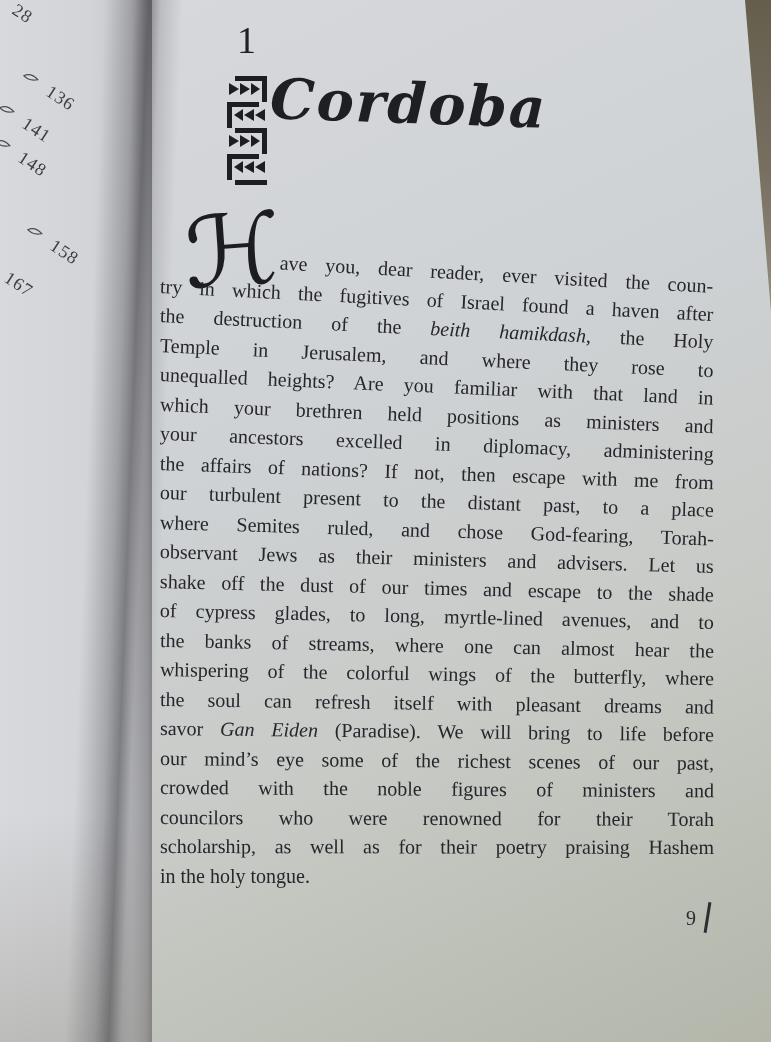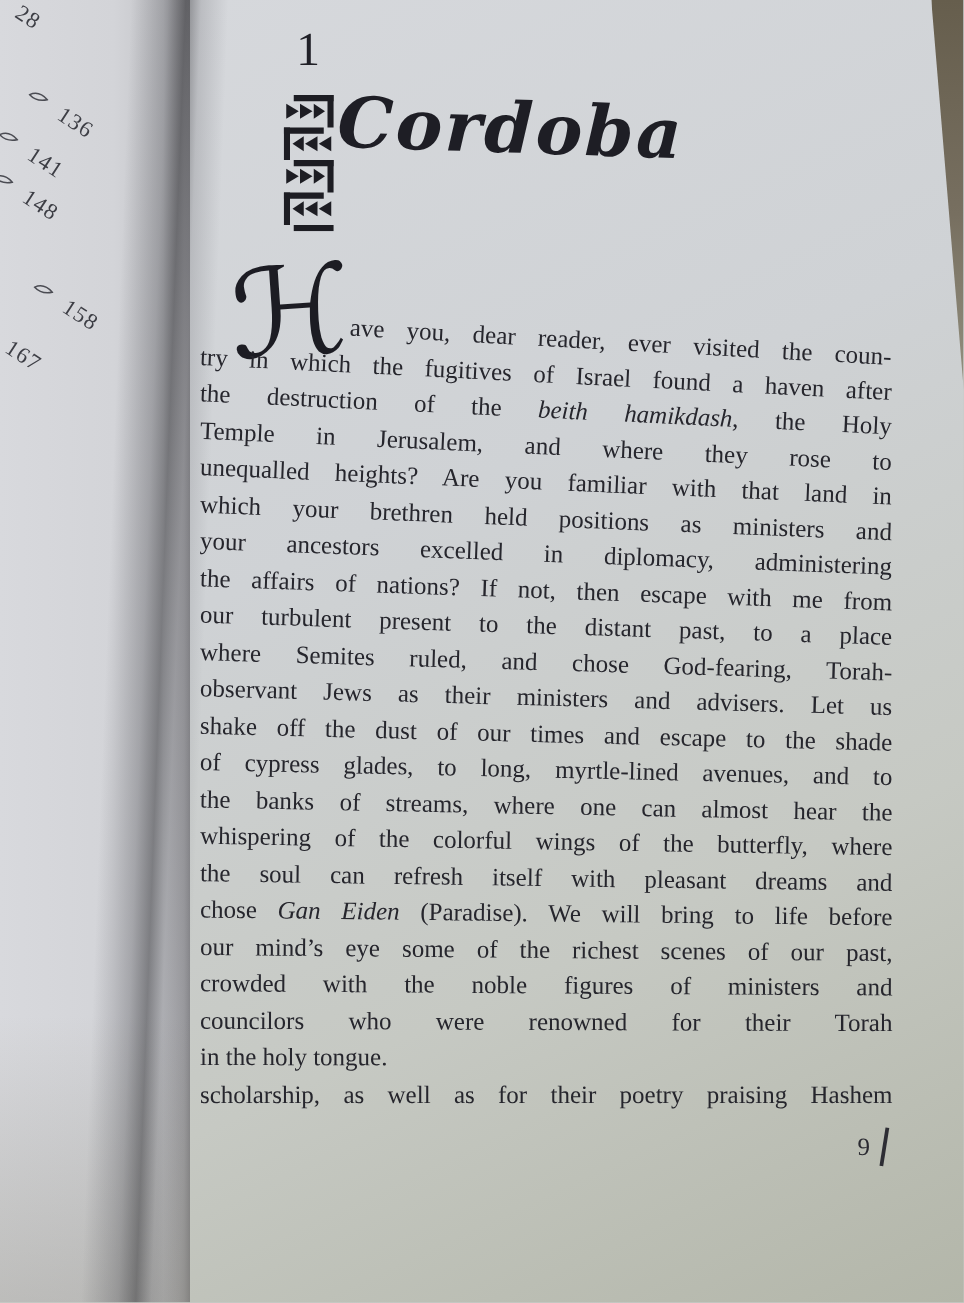--- a/index.html
+++ b/index.html
@@ -142,24 +142,24 @@
     <div class="line">your ancestors excelled in diplomacy, administering</div>
     <div class="line">the affairs of nations? If not, then escape with me from</div>
     <div class="line">our turbulent present to the distant past, to a place</div>
     <div class="line">where Semites ruled, and chose God-fearing, Torah-</div>
     <div class="line">observant Jews as their ministers and advisers. Let us</div>
     <div class="line">shake off the dust of our times and escape to the shade</div>
     <div class="line">of cypress glades, to long, myrtle-lined avenues, and to</div>
     <div class="line">the banks of streams, where one can almost hear the</div>
     <div class="line">whispering of the colorful wings of the butterfly, where</div>
     <div class="line">the soul can refresh itself with pleasant dreams and</div>
-    <div class="line"><span>chose </span><span class="it">Gan Eiden</span><span> (Paradise). We will bring to life before</span></div>
+    <div class="line"><span>savor </span><span class="it">Gan Eiden</span><span> (Paradise). We will bring to life before</span></div>
     <div class="line">our mind’s eye some of the richest scenes of our past,</div>
     <div class="line">crowded with the noble figures of ministers and</div>
     <div class="line">councilors who were renowned for their Torah</div>
+    <div class="line">scholarship, as well as for their poetry praising Hashem</div>
     <div class="line last">in the holy tongue.</div>
-    <div class="line">scholarship, as well as for their poetry praising Hashem</div>
   </div>
 
   <div class="page-num">9</div>
   <div class="edge-mark"></div>
 
 </div>
 
 </body></html>

